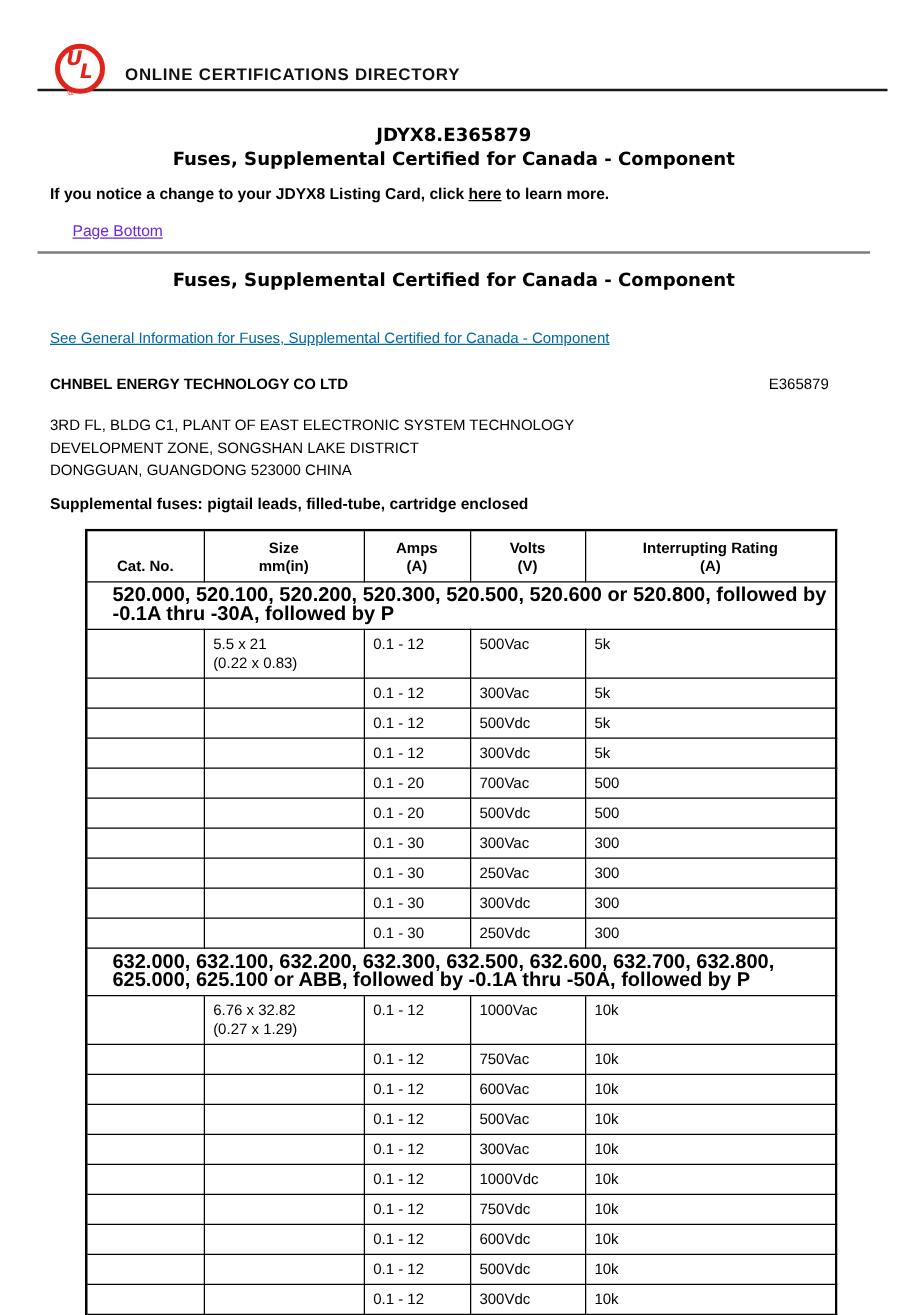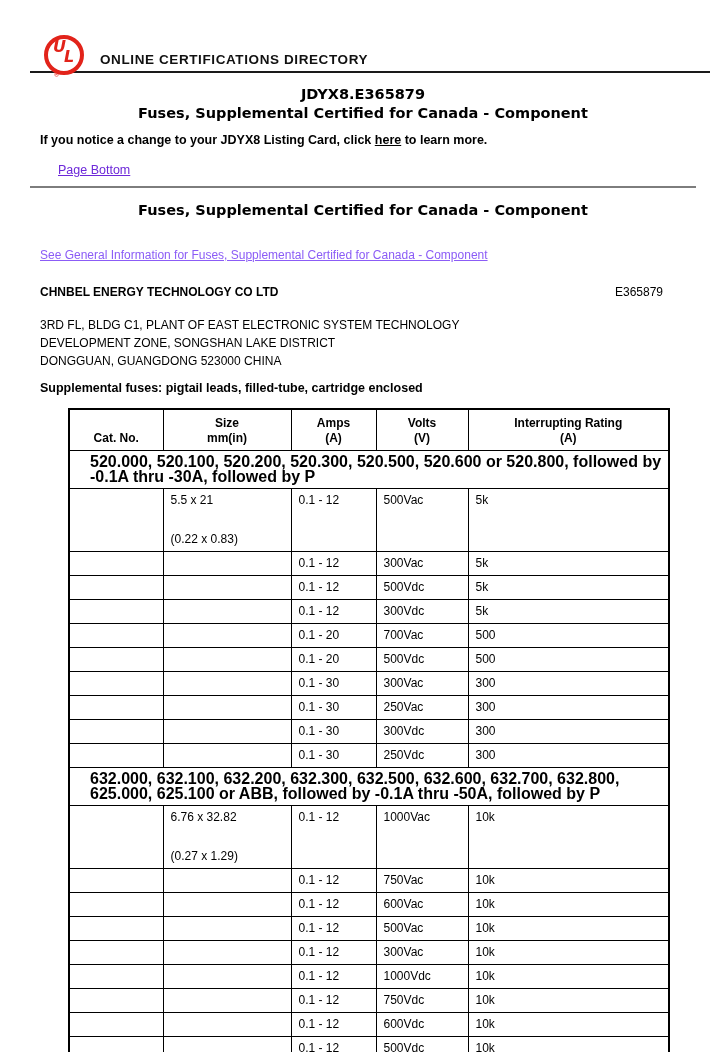--- a/index.html
+++ b/index.html
@@ -11,49 +11,49 @@
   .masthead { position:relative; height:82px; }
   .masthead-rule { position:absolute; left:30px; right:16px; top:71px; height:2px; background:#1a1a1a; }
   .ul-logo { position:absolute; left:44px; top:35px; width:42px; height:44px; z-index:2; }
   .ul-ring { position:absolute; left:0; top:0; width:40px; height:40px; border:4px solid #e2231a; border-radius:50%; background:#fff; }
   .ul-u { position:absolute; left:9px; top:4px; color:#e2231a; font-family:"DejaVu Sans", sans-serif; font-weight:bold; font-style:italic; font-size:16px; line-height:16px; }
   .ul-l { position:absolute; left:20px; top:14px; color:#e2231a; font-family:"DejaVu Sans", sans-serif; font-weight:bold; font-style:italic; font-size:16px; line-height:16px; }
   .ul-reg { position:absolute; left:10px; top:36px; color:#e2231a; font-size:7px; line-height:7px; }
   .directory-title { position:absolute; left:100px; top:52px; font-weight:bold; font-size:13.5px; letter-spacing:0.6px; color:#111; }
 
   
-  .doc-title { text-align:center; font-family:"DejaVu Sans", sans-serif; font-weight:bold; font-size:14.5px; line-height:18px; margin-top:3px; }
+  .doc-title { text-align:center; font-family:"DejaVu Sans", sans-serif; font-weight:bold; font-size:14.5px; line-height:18px; margin-top:18px; }
   .notice { margin:11px 0 16px 40px; font-weight:bold; font-size:12.5px; }
   .notice a { color:#000; }
   .page-bottom { margin:6px 0 0 58px; font-size:12.5px; }
   .page-bottom a { color:#6d28d9; }
   .gray-rule { margin:9px 30px 0 30px; height:2px; background:#7d7d7d; }
   .section-heading { text-align:center; font-family:"DejaVu Sans", sans-serif; font-weight:bold; font-size:14.5px; margin-top:14px; }
   .gen-info { margin:30px 0 0 40px; font-size:12px; }
-  .gen-info a { color:#8b5cf6; }
+  .gen-info a { color:#0369a1; }
 
   
   .company-row { display:flex; justify-content:space-between; align-items:flex-start; margin:23px 63px 12px 40px;gap:32px; }
   .company-name { font-weight:bold; font-size:12px; }
   .file-number { font-size:12px; }
   .address { margin:17px 0 0 40px; font-size:12px; line-height:18px; }
   .product-desc { margin:11px 0 0 40px; font-weight:bold; font-size:12.5px; }
 
   
   .table-wrap { margin:13px 0 0 68px; width:602px; height:653px; overflow:hidden; }
   table.spec { border-collapse:collapse; table-layout:fixed; width:600px; font-size:12px; }
   table.spec, table.spec th, table.spec td { border:1.5px solid #000; }
   table.spec { border-width:2px; }
   th { font-weight:bold; vertical-align:bottom; text-align:center; height:41px; padding:3px 4px 4px 4px; line-height:15px; font-size:12px; }
   td { padding:4px 7px; line-height:15px; vertical-align:top; }
   tr.section-row td { font-weight:bold; font-size:16px; line-height:15px; padding:3px 6px 4px 20px; height:36px; vertical-align:middle; }
   tr.data-row td { height:24px; }
   tr.data-row.first td { height:38px; }
   tr.partial-row td { height:25px; }
-  .size-l2 { display:block;margin-top:24px; }
+  .size-l2 { display:block; }
 </style>
 </head>
 <body>
 
 <div class="page">
 
   <div class="masthead">
     <div class="masthead-rule"></div>
     <div class="ul-logo">
       <div class="ul-ring"></div>

